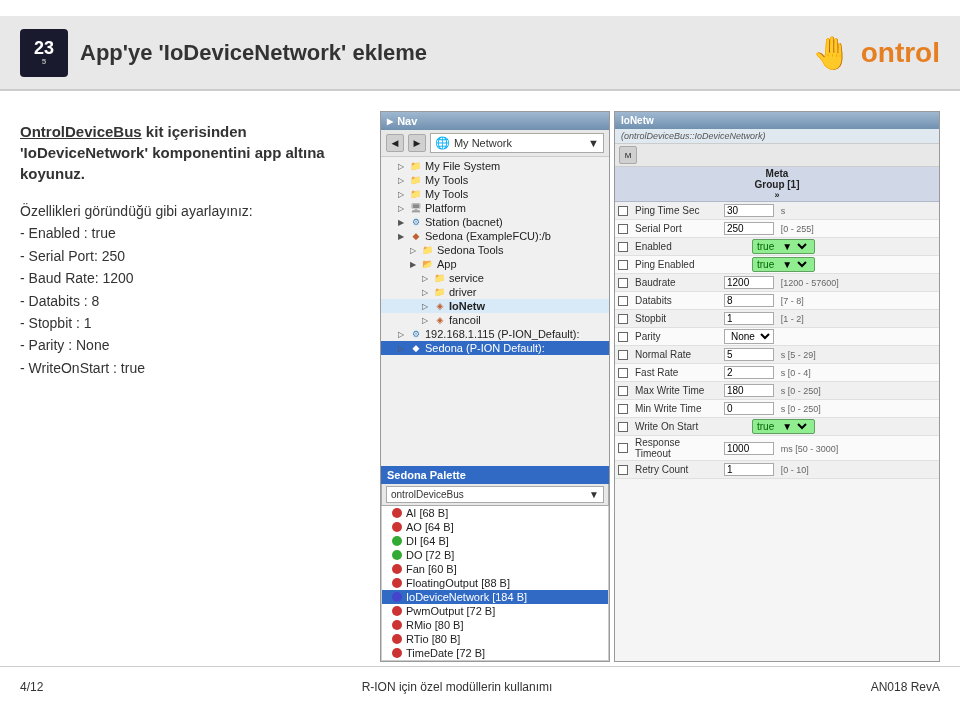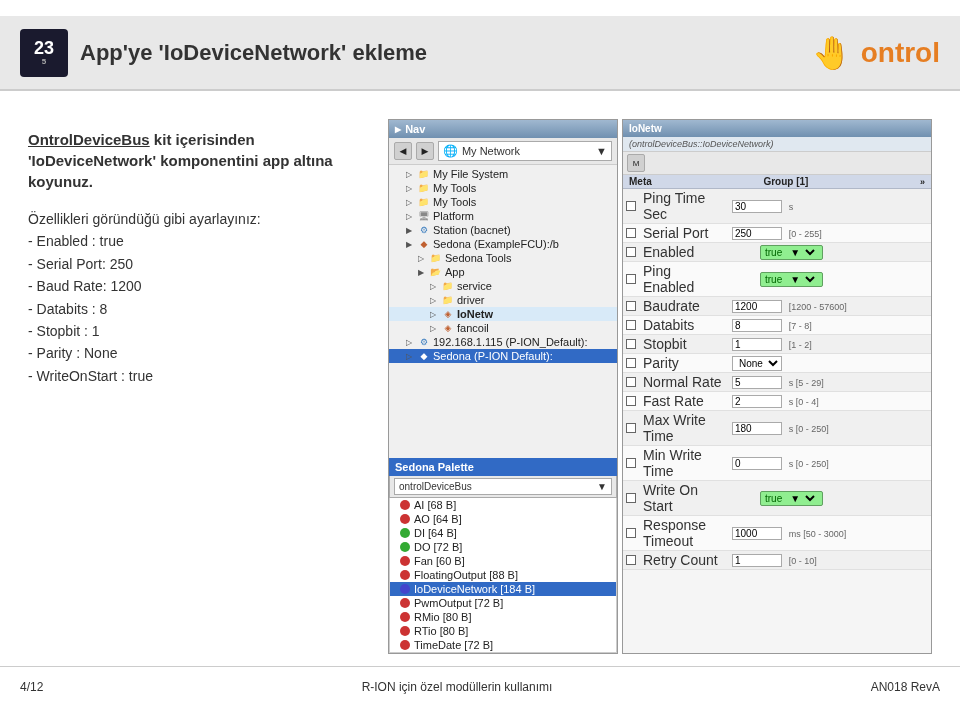--- a/index.html
+++ b/index.html
@@ -68,21 +68,21 @@
     .logo-text {
       font-size: 28px;
       font-weight: bold;
       color: #e67e22;
     }
 
     
     .main {
       display: flex;
       height: calc(706px - 75px - 40px);
-      padding: 28px;
+      padding: 20px;
       gap: 20px;
     }
 
     
     .left-panel {
       width: 340px;
       padding: 10px 0;
     }
     .left-panel h2 {
       font-size: 15px;
@@ -272,21 +272,21 @@
       width: 16px;
       display: flex;
       align-items: center;
       justify-content: center;
       flex-shrink: 0;
       padding: 0 2px;
     }
     .props-name {
       width: 90px;
       padding: 1px 4px;
-      font-size: 14px;
+      font-size: 10px;
       color: #333;
       flex-shrink: 0;
     }
     .props-value {
       flex: 1;
       padding: 1px 3px;
       font-size: 10px;
     }
     .props-value input {
       width: 50px;
@@ -324,20 +324,21 @@
     }
     .header-group {
       background: #d0d8e8;
       padding: 1px 6px;
       font-size: 10px;
       font-weight: bold;
       border-bottom: 1px solid #b0b8c8;
       display: flex;
       justify-content: space-between;
       align-items: center;
+      flex-direction: column;
     }
 
     
     .footer {
       position: absolute;
       bottom: 0;
       left: 0;
       right: 0;
       height: 40px;
       border-top: 1px solid #ccc;

